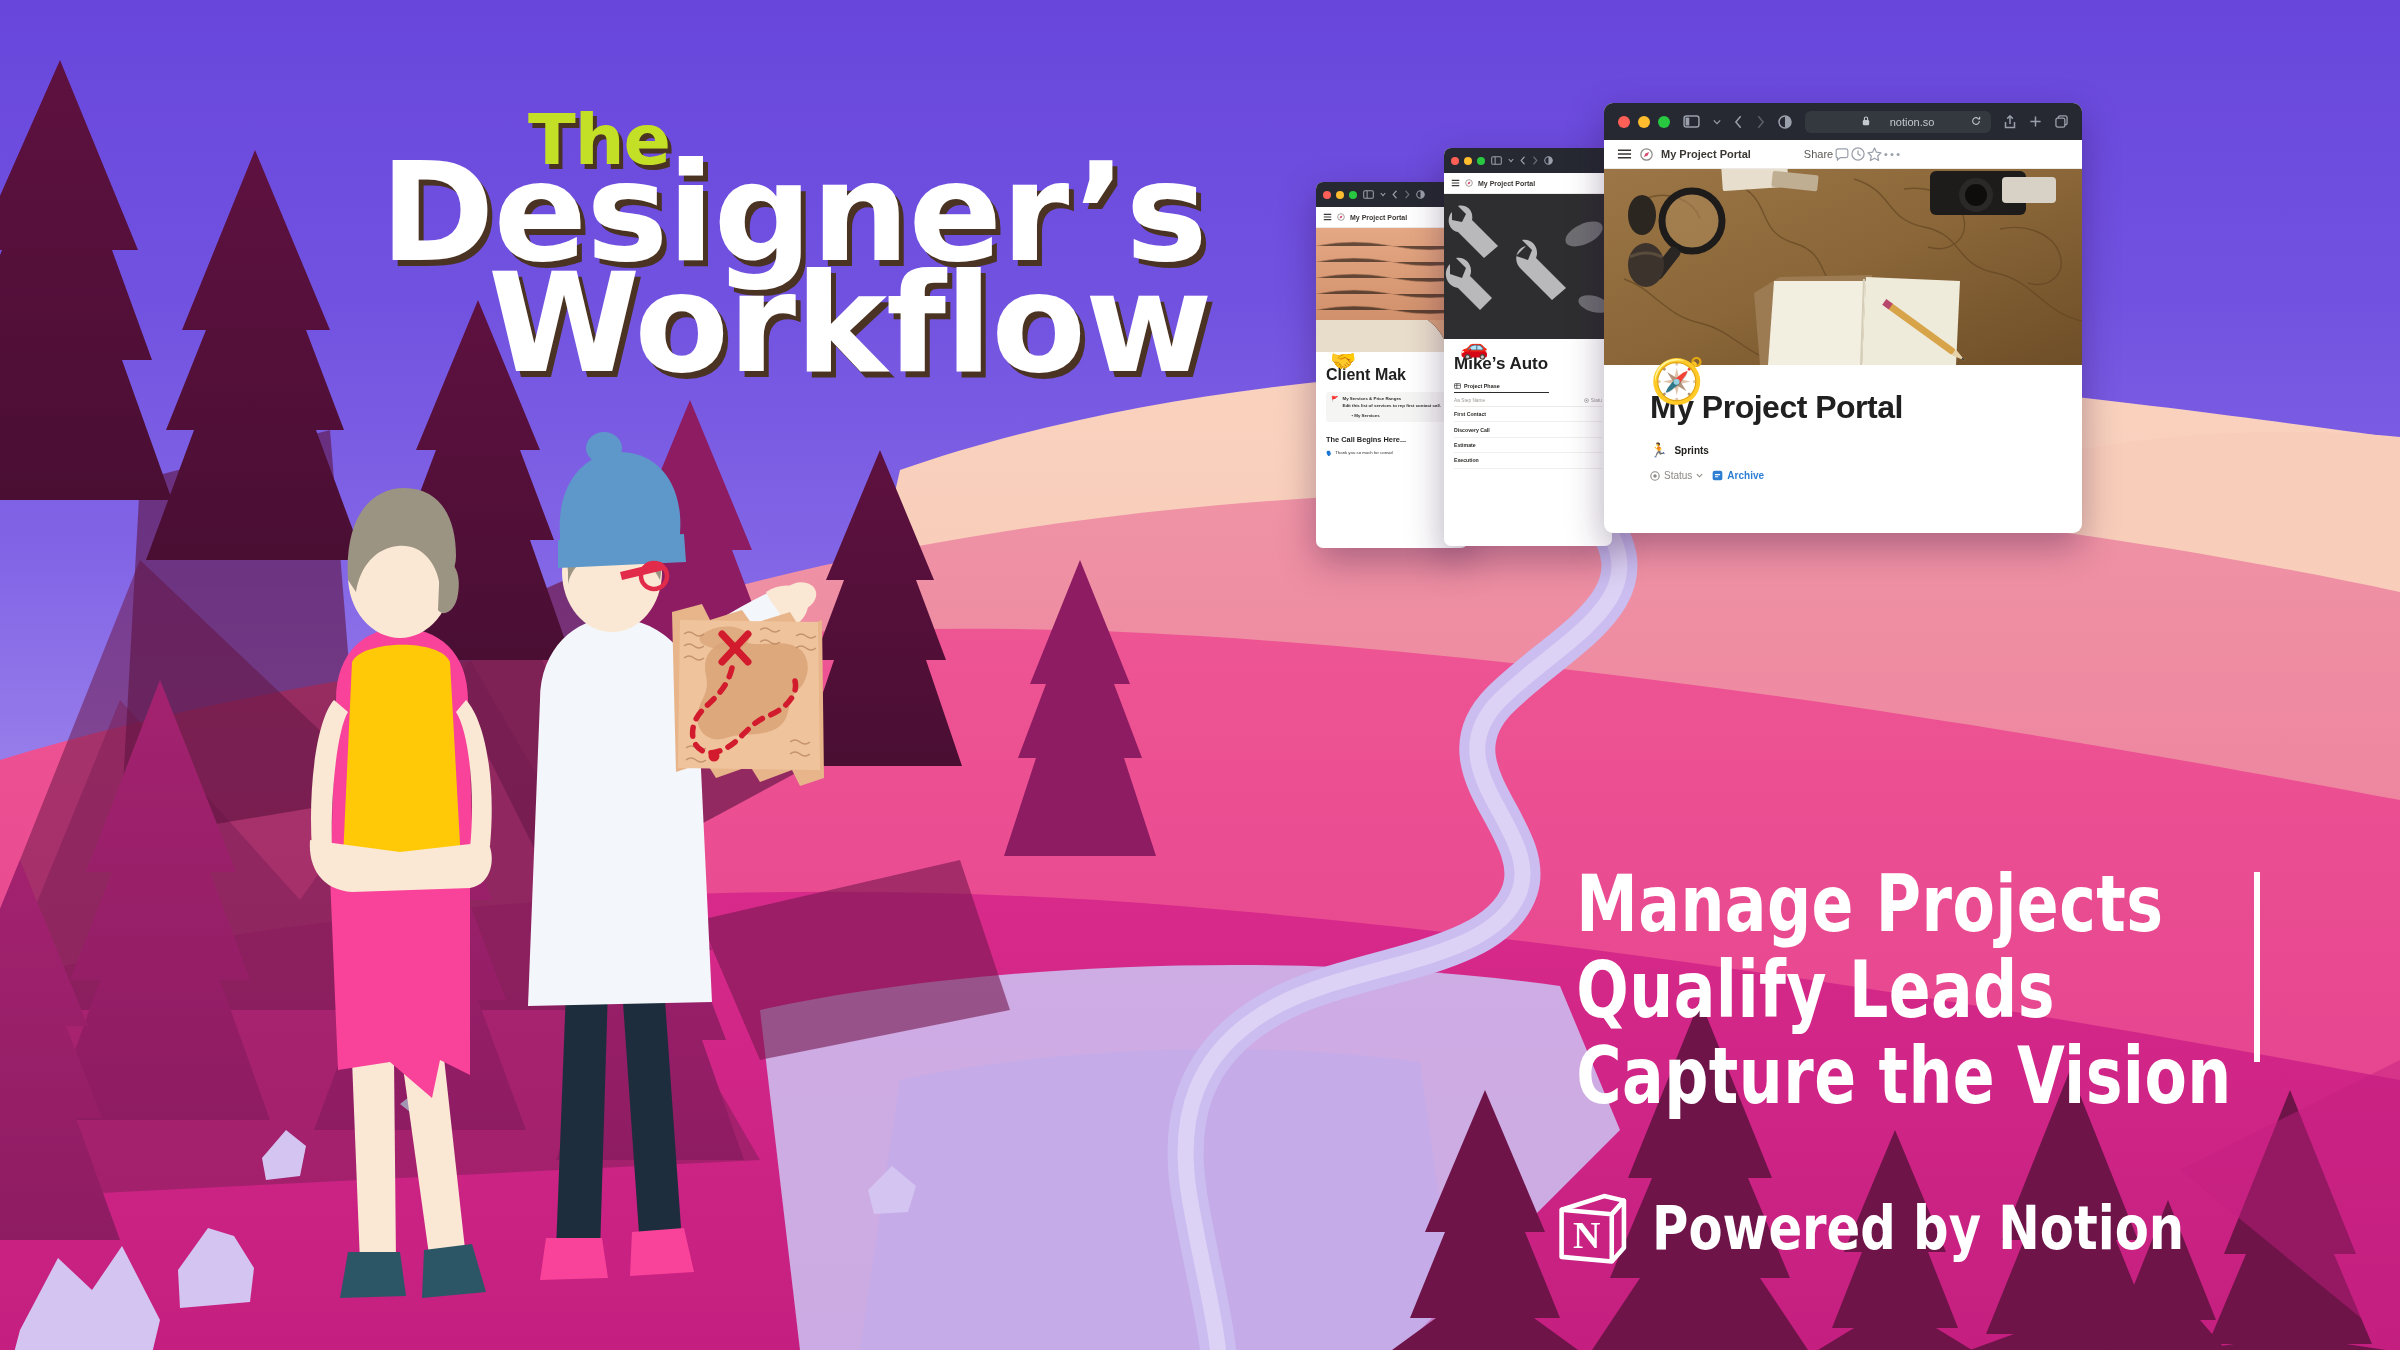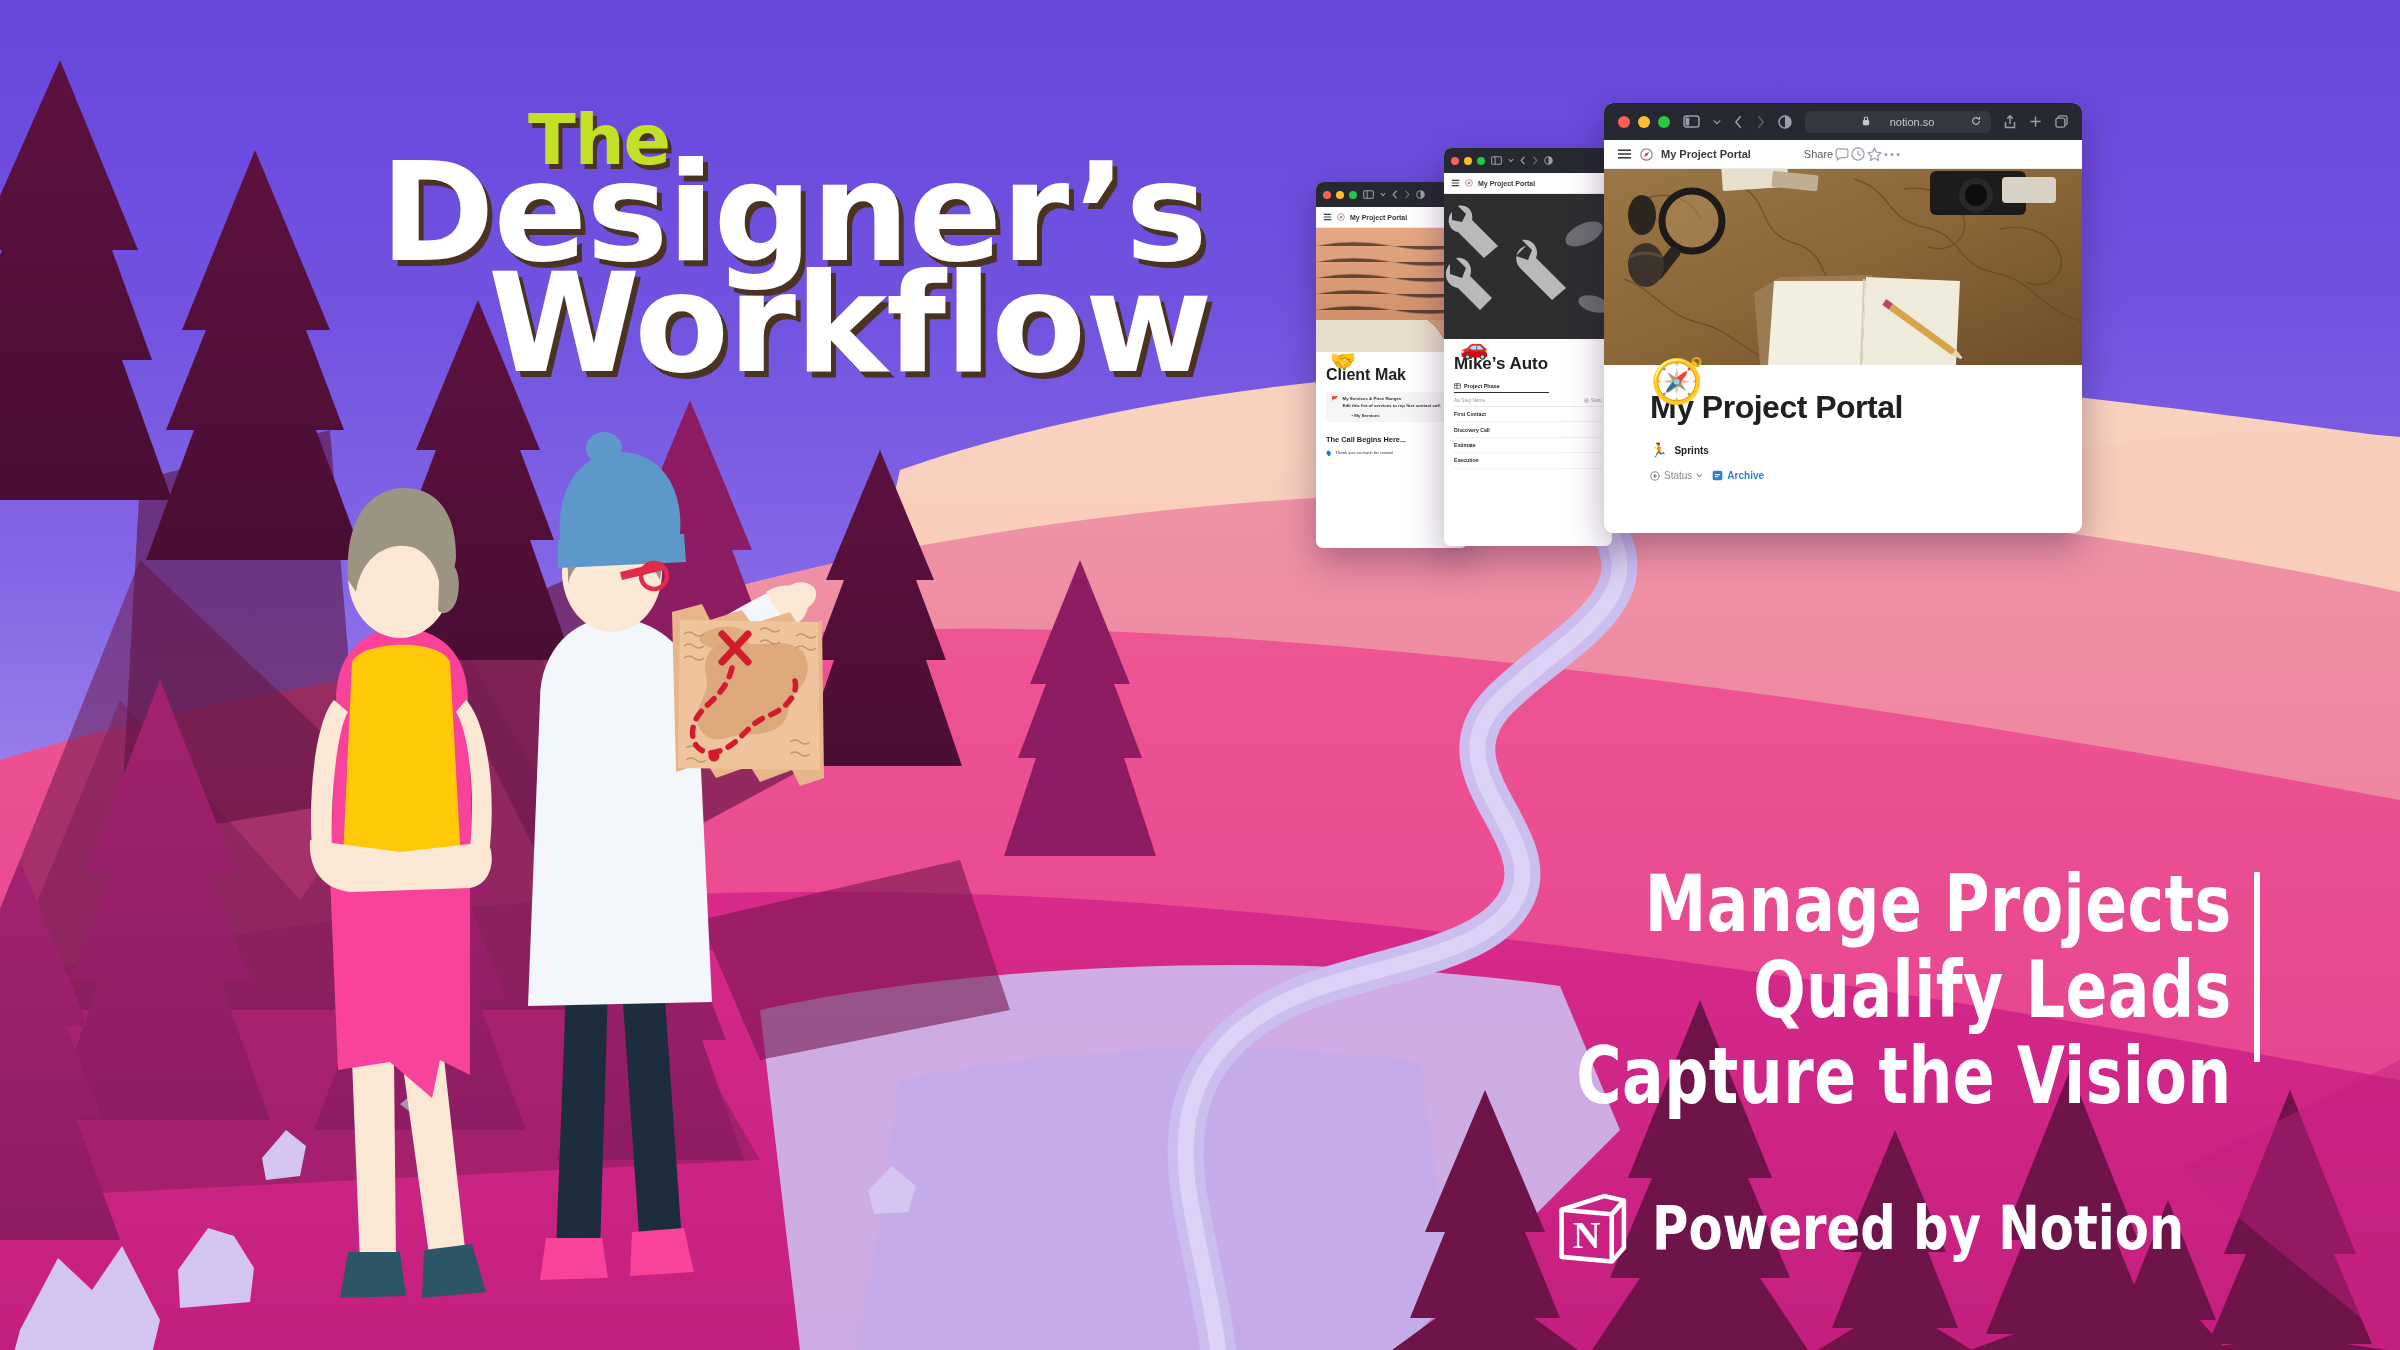--- a/index.html
+++ b/index.html
@@ -45,21 +45,21 @@
     letter-spacing:-1px;
   }
   .hl-1{font-size:138px;margin-top:-16px;margin-left:0px;}
   .hl-2{font-size:138px;margin-top:-8px;margin-left:108px;}
 
   
   .tagline{
     position:absolute;
     right:168px;top:862px;
     z-index:30;
-    text-align:right;
+    text-align:left;
     pointer-events:none;
   }
   .tag-line{
     font-family:"Liberation Sans Narrow","DejaVu Sans Condensed","Liberation Sans",sans-serif;
     font-weight:bold;
     font-size:78px;
     line-height:1.10;
     color:#ffffff;
     letter-spacing:0.5px;
     transform:scaleX(0.88);

